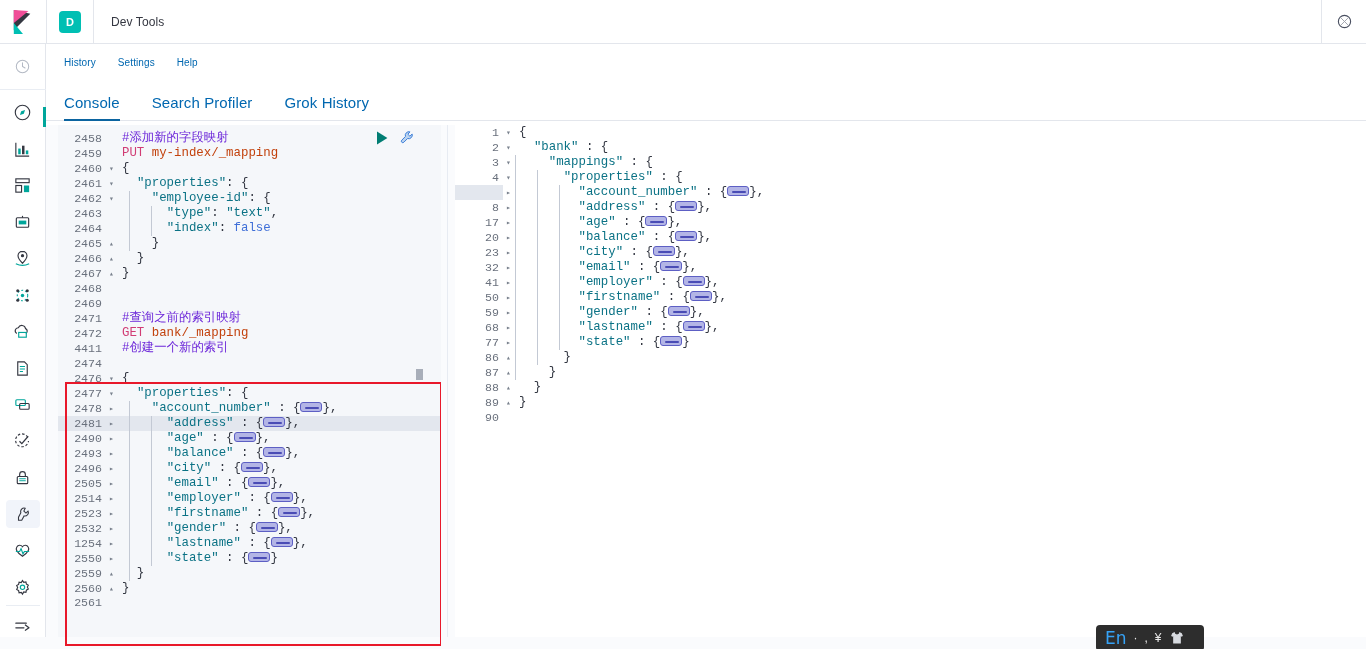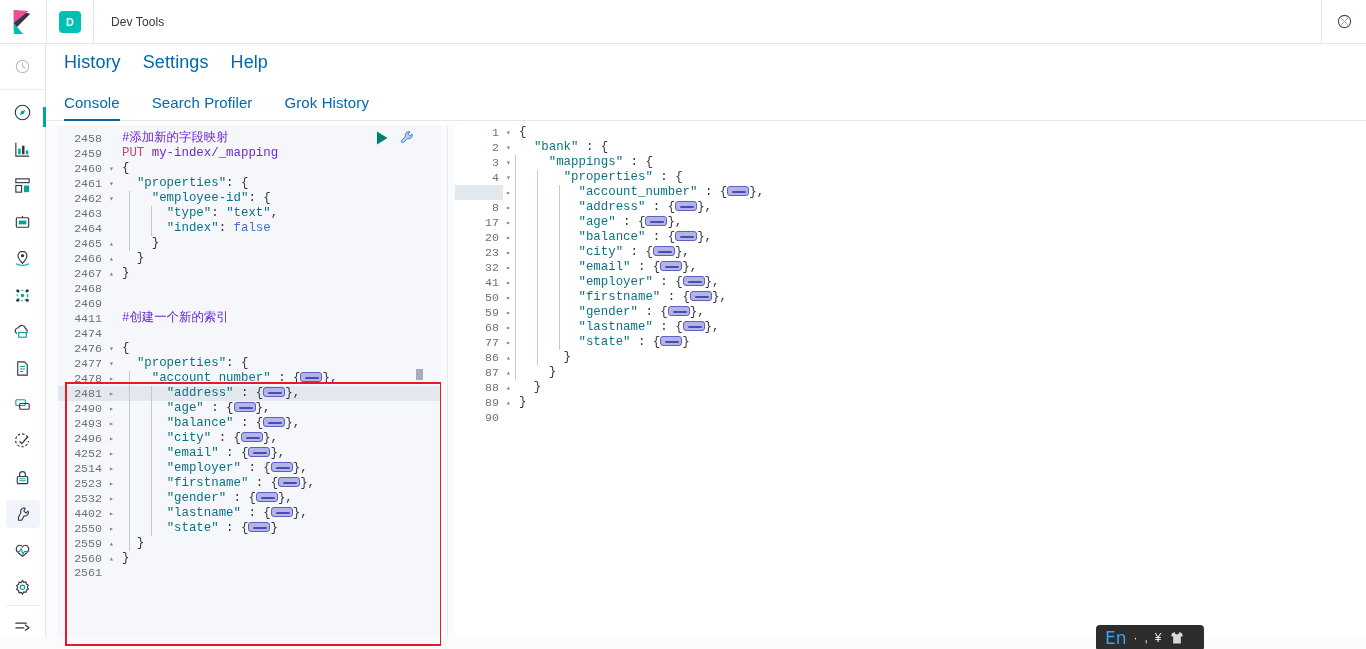--- a/index.html
+++ b/index.html
@@ -67,21 +67,21 @@
 
   
   .workspace {
     position: absolute; left: 46px; top: 44px; width: 1320px; height: 605px;
     background: #fff;
   }
   .menu-row {
     height: 36px; display: flex; align-items: center; padding-left: 18px; gap: 22px;
   }
   .menu-link {
-    font-size: 18px; color: #0067b0; cursor: pointer; letter-spacing: .1px;
+    font-size: 10px; color: #0067b0; cursor: pointer; letter-spacing: .1px;
   }
   .tabs-row {
     height: 41px; display: flex; align-items: flex-end; padding-left: 18px; gap: 32px;
     border-bottom: 1px solid #e3e6ec; position: relative;
   }
   .tab {
     font-size: 15px; color: #0067b0; padding-bottom: 9px; cursor: pointer;
     position: relative; letter-spacing: .1px;
   }
   .tab.active::after {
@@ -121,21 +121,21 @@
   .gut {
     width: 48px; min-width: 48px; text-align: right; padding-right: 4px;
     color: #6a717d; font-size: 11.6px;
   }
   .fold {
     width: 11px; min-width: 11px; font-size: 8px; color: #7a828e; text-align: center;
     line-height: 15px;
   }
   .txt { padding-left: 5px; }
   .k-method-put { color: #d13c74; }
-  .k-url { color: #6d28d9; text-align: right; }
+  .k-url { color: #c2410c; text-align: right; }
   .k-comment { color: #6d28d9; }
   .k-string { color: #0b7285; }
   .k-key { color: #0b7285; }
   .k-bool { color: #3f6fd8; }
   .k-punct { color: #333742; }
   .collapsed {
     display: inline-block; vertical-align: middle;
     background: #b3b5e6; border: 1px solid #5d5fc4; border-radius: 3px;
     width: 22px; height: 10px; position: relative; top: -1px;
   }
@@ -372,34 +372,36 @@
             <div class="line"><span class="gut">2460</span><span class="fold">▾</span><span class="txt"><span class="k-punct">{</span></span></div>
             <div class="line"><span class="gut">2461</span><span class="fold">▾</span><span class="txt"><span class="">  </span><span class="k-key">"properties"</span><span class="k-punct">: {</span></span></div>
             <div class="line"><span class="gut">2462</span><span class="fold">▾</span><span class="txt"><span class="">    </span><span class="k-key">"employee-id"</span><span class="k-punct">: {</span></span><span class="indent-guide" style="left: 71px;"></span></div>
             <div class="line"><span class="gut">2463</span><span class="fold"></span><span class="txt"><span class="">      </span><span class="k-key">"type"</span><span class="k-punct">: </span><span class="k-string">"text"</span><span class="k-punct">,</span></span><span class="indent-guide" style="left: 71px;"></span><span class="indent-guide" style="left: 93px;"></span></div>
             <div class="line"><span class="gut">2464</span><span class="fold"></span><span class="txt"><span class="">      </span><span class="k-key">"index"</span><span class="k-punct">: </span><span class="k-bool">false</span></span><span class="indent-guide" style="left: 71px;"></span><span class="indent-guide" style="left: 93px;"></span></div>
             <div class="line"><span class="gut">2465</span><span class="fold">▴</span><span class="txt"><span class="k-punct">    }</span></span><span class="indent-guide" style="left: 71px;"></span></div>
             <div class="line"><span class="gut">2466</span><span class="fold">▴</span><span class="txt"><span class="k-punct">  }</span></span></div>
             <div class="line"><span class="gut">2467</span><span class="fold">▴</span><span class="txt"><span class="k-punct">}</span></span></div>
             <div class="line"><span class="gut">2468</span><span class="fold"></span><span class="txt"></span></div>
             <div class="line"><span class="gut">2469</span><span class="fold"></span><span class="txt"></span></div>
+            <div class="line"><span class="gut">2471</span><span class="fold"></span><span class="txt"><span class="k-comment">#查询之前的索引映射</span></span></div>
+            <div class="line"><span class="gut">2472</span><span class="fold"></span><span class="txt"><span class="k-method-put">GET</span><span class=""> </span><span class="k-url">bank/_mapping</span></span></div>
             <div class="line"><span class="gut">4411</span><span class="fold"></span><span class="txt"><span class="k-comment">#创建一个新的索引</span></span></div>
             <div class="line"><span class="gut">2474</span><span class="fold"></span><span class="txt"></span></div>
             <div class="line"><span class="gut">2476</span><span class="fold">▾</span><span class="txt"><span class="k-punct">{</span></span></div>
             <div class="line"><span class="gut">2477</span><span class="fold">▾</span><span class="txt"><span class="">  </span><span class="k-key">"properties"</span><span class="k-punct">: {</span></span></div>
             <div class="line"><span class="gut">2478</span><span class="fold">▸</span><span class="txt"><span class="">    </span><span class="k-key">"account_number"</span><span class="k-punct"> : {</span><span class="collapsed"></span><span class="k-punct">},</span></span><span class="indent-guide" style="left: 71px;"></span></div>
             <div class="line" style="background: rgb(227, 231, 238);"><span class="gut">2481</span><span class="fold">▸</span><span class="txt"><span class="">      </span><span class="k-key">"address"</span><span class="k-punct"> : {</span><span class="collapsed"></span><span class="k-punct">},</span></span><span class="indent-guide" style="left: 71px;"></span><span class="indent-guide" style="left: 93px;"></span></div>
             <div class="line"><span class="gut">2490</span><span class="fold">▸</span><span class="txt"><span class="">      </span><span class="k-key">"age"</span><span class="k-punct"> : {</span><span class="collapsed"></span><span class="k-punct">},</span></span><span class="indent-guide" style="left: 71px;"></span><span class="indent-guide" style="left: 93px;"></span></div>
             <div class="line"><span class="gut">2493</span><span class="fold">▸</span><span class="txt"><span class="">      </span><span class="k-key">"balance"</span><span class="k-punct"> : {</span><span class="collapsed"></span><span class="k-punct">},</span></span><span class="indent-guide" style="left: 71px;"></span><span class="indent-guide" style="left: 93px;"></span></div>
             <div class="line"><span class="gut">2496</span><span class="fold">▸</span><span class="txt"><span class="">      </span><span class="k-key">"city"</span><span class="k-punct"> : {</span><span class="collapsed"></span><span class="k-punct">},</span></span><span class="indent-guide" style="left: 71px;"></span><span class="indent-guide" style="left: 93px;"></span></div>
-            <div class="line"><span class="gut">4252</span><span class="fold">▸</span><span class="txt"><span class="">      </span><span class="k-key">"email"</span><span class="k-punct"> : {</span><span class="collapsed"></span><span class="k-punct">},</span></span><span class="indent-guide" style="left: 71px;"></span><span class="indent-guide" style="left: 93px;"></span></div>
+            <div class="line"><span class="gut">2505</span><span class="fold">▸</span><span class="txt"><span class="">      </span><span class="k-key">"email"</span><span class="k-punct"> : {</span><span class="collapsed"></span><span class="k-punct">},</span></span><span class="indent-guide" style="left: 71px;"></span><span class="indent-guide" style="left: 93px;"></span></div>
             <div class="line"><span class="gut">2514</span><span class="fold">▸</span><span class="txt"><span class="">      </span><span class="k-key">"employer"</span><span class="k-punct"> : {</span><span class="collapsed"></span><span class="k-punct">},</span></span><span class="indent-guide" style="left: 71px;"></span><span class="indent-guide" style="left: 93px;"></span></div>
             <div class="line"><span class="gut">2523</span><span class="fold">▸</span><span class="txt"><span class="">      </span><span class="k-key">"firstname"</span><span class="k-punct"> : {</span><span class="collapsed"></span><span class="k-punct">},</span></span><span class="indent-guide" style="left: 71px;"></span><span class="indent-guide" style="left: 93px;"></span></div>
             <div class="line"><span class="gut">2532</span><span class="fold">▸</span><span class="txt"><span class="">      </span><span class="k-key">"gender"</span><span class="k-punct"> : {</span><span class="collapsed"></span><span class="k-punct">},</span></span><span class="indent-guide" style="left: 71px;"></span><span class="indent-guide" style="left: 93px;"></span></div>
-            <div class="line"><span class="gut">4402</span><span class="fold">▸</span><span class="txt"><span class="">      </span><span class="k-key">"lastname"</span><span class="k-punct"> : {</span><span class="collapsed"></span><span class="k-punct">},</span></span><span class="indent-guide" style="left: 71px;"></span><span class="indent-guide" style="left: 93px;"></span></div>
+            <div class="line"><span class="gut">1254</span><span class="fold">▸</span><span class="txt"><span class="">      </span><span class="k-key">"lastname"</span><span class="k-punct"> : {</span><span class="collapsed"></span><span class="k-punct">},</span></span><span class="indent-guide" style="left: 71px;"></span><span class="indent-guide" style="left: 93px;"></span></div>
             <div class="line"><span class="gut">2550</span><span class="fold">▸</span><span class="txt"><span class="">      </span><span class="k-key">"state"</span><span class="k-punct"> : {</span><span class="collapsed"></span><span class="k-punct">}</span></span><span class="indent-guide" style="left: 71px;"></span><span class="indent-guide" style="left: 93px;"></span></div>
             <div class="line"><span class="gut">2559</span><span class="fold">▴</span><span class="txt"><span class="k-punct">  }</span></span><span class="indent-guide" style="left: 71px;"></span></div>
             <div class="line"><span class="gut">2560</span><span class="fold">▴</span><span class="txt"><span class="k-punct">}</span></span></div>
             <div class="line" style="height: 12px; overflow: hidden;"><span class="gut">2561</span></div>
             <div style="position: absolute; left: 59px; top: 263px; width: 291px; height: 250px; background: rgb(245, 247, 250); z-index: -1;"></div>
           </div>
 
         <div class="highlight-box"></div>
 
         <svg class="run-btn" width="16" height="16" viewBox="0 0 16 16">

